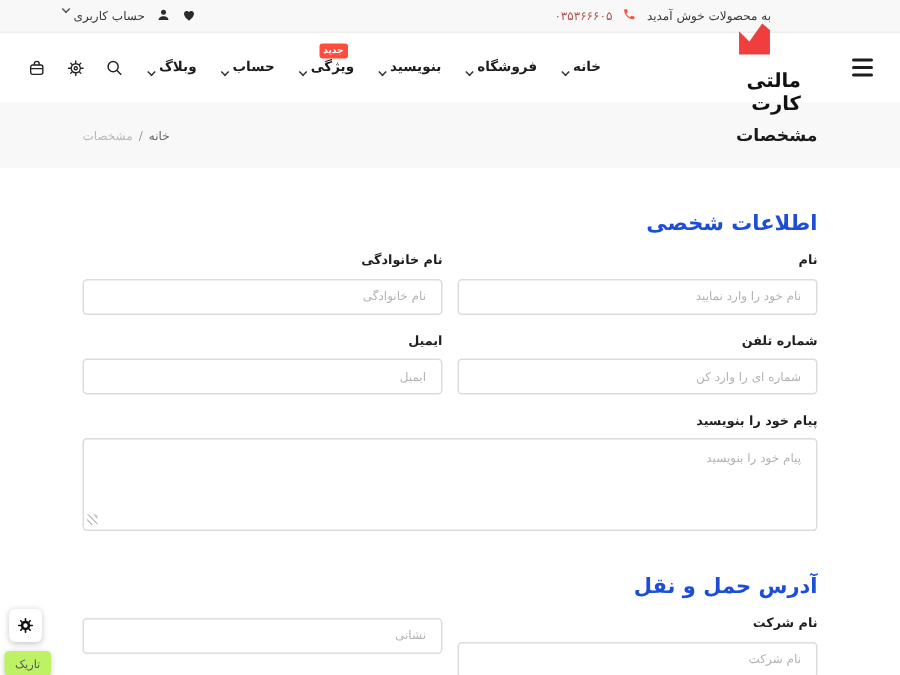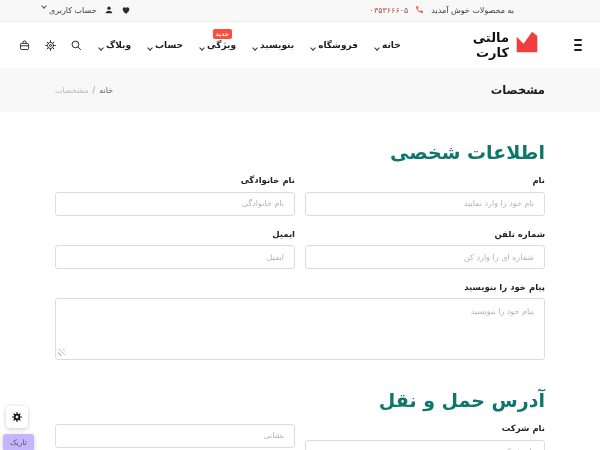--- a/index.html
+++ b/index.html
@@ -23,21 +23,21 @@
     transform:rotate(-45deg); margin-right:3px; margin-top:-2px;
   }
   .account { display:flex; align-items:flex-start; cursor:pointer; }
   
   .header {
     height:46px; background:#fff; display:flex; align-items:center;
     padding:0 18px;
   }
   .hamburger { width:17px; cursor:pointer; margin-left:34px; }
   .hamburger div { height:2px; background:#1d1d1d; margin:3px 0; border-radius:1px; }
-  .brand { display:flex; align-items:flex-start; gap:5px; margin-left:72px; }
+  .brand { display:flex; align-items:center; gap:5px; margin-left:72px;flex-direction:column; }
   .brand-name { font-size:13px; font-weight:bold; color:#111; }
   .main-nav { display:flex; align-items:center; gap:17px; }
   .nav-item {
     display:flex; align-items:flex-end; font-size:9px; font-weight:600;
     color:#1d1d1d; cursor:pointer; position:relative; text-decoration:none;
   }
   .nav-item .chev { border-color:#333; }
   .nav-badge {
     position:absolute; top:-11px; right:4px; background:#ff4c3b; color:#fff;
     font-size:6px; line-height:1; padding:2px 3px; border-radius:2px; white-space:nowrap;
@@ -49,21 +49,21 @@
     height:44px; background:#f8f8f8; display:flex; align-items:center;
     justify-content:space-between; padding:0 55px;
   }
   .band h1 { font-size:11.5px; font-weight:bold; color:#1b1b1b; }
   .crumbs { font-size:8px; display:flex; gap:4px; align-items:center; }
   .crumbs .home { color:#666; cursor:pointer; }
   .crumbs .sep { color:#9a9a9a; }
   .crumbs .current { color:#b9b9b9; }
   
   .container { padding:0 55px; }
-  .sec-heading { font-size:19px; font-weight:bold; color:#0f766e; margin:29px 0 12px; }
+  .sec-heading { font-size:14px; font-weight:bold; color:#1d4ed8; margin:29px 0 12px; }
   .row { display:grid; grid-template-columns:1fr 1fr; column-gap:10px; margin-bottom:13px; }
   .f-label { display:block; font-size:8.5px; font-weight:bold; color:#1f1f1f; margin-bottom:6px; }
   .f-label .req { color:#ff4c3b; margin-right:2px; }
   .f-input, .f-textarea {
     width:100%; border:1px solid #dcdcdc; border-radius:3px; background:#fff;
     font-size:8px; color:#333; padding:0 10px; height:24px; outline:none;
     font-family:inherit;
   }
   .f-input::placeholder, .f-textarea::placeholder { color:#b3b3b3; }
   .ta-wrap { position:relative; margin-bottom:13px; }
@@ -72,21 +72,21 @@
     position:absolute; left:3px; bottom:4px; width:7px; height:7px;
     background:repeating-linear-gradient(45deg, transparent 0 2px, #c4c4c4 2px 3px);
   }
   
   .float-gear {
     position:absolute; left:6px; top:406px; width:22px; height:22px;
     background:#fff; border-radius:4px; box-shadow:0 1px 4px rgba(0,0,0,.22);
     display:flex; align-items:center; justify-content:center; cursor:pointer;
   }
   .float-dark {
-    position:absolute; left:3px; top:434px; background:#c4b5fd; border-radius:3px;
+    position:absolute; left:3px; top:434px; background:#bef264; border-radius:3px;
     box-shadow:0 1px 4px rgba(0,0,0,.2); font-size:7.5px; color:#555;
     padding:4px 7px; cursor:pointer;
   }
 </style>
 </head>
 <body>
 
 <div class="topbar">
   <div class="topbar-group">
     <span>به محصولات خوش آمدید</span>

